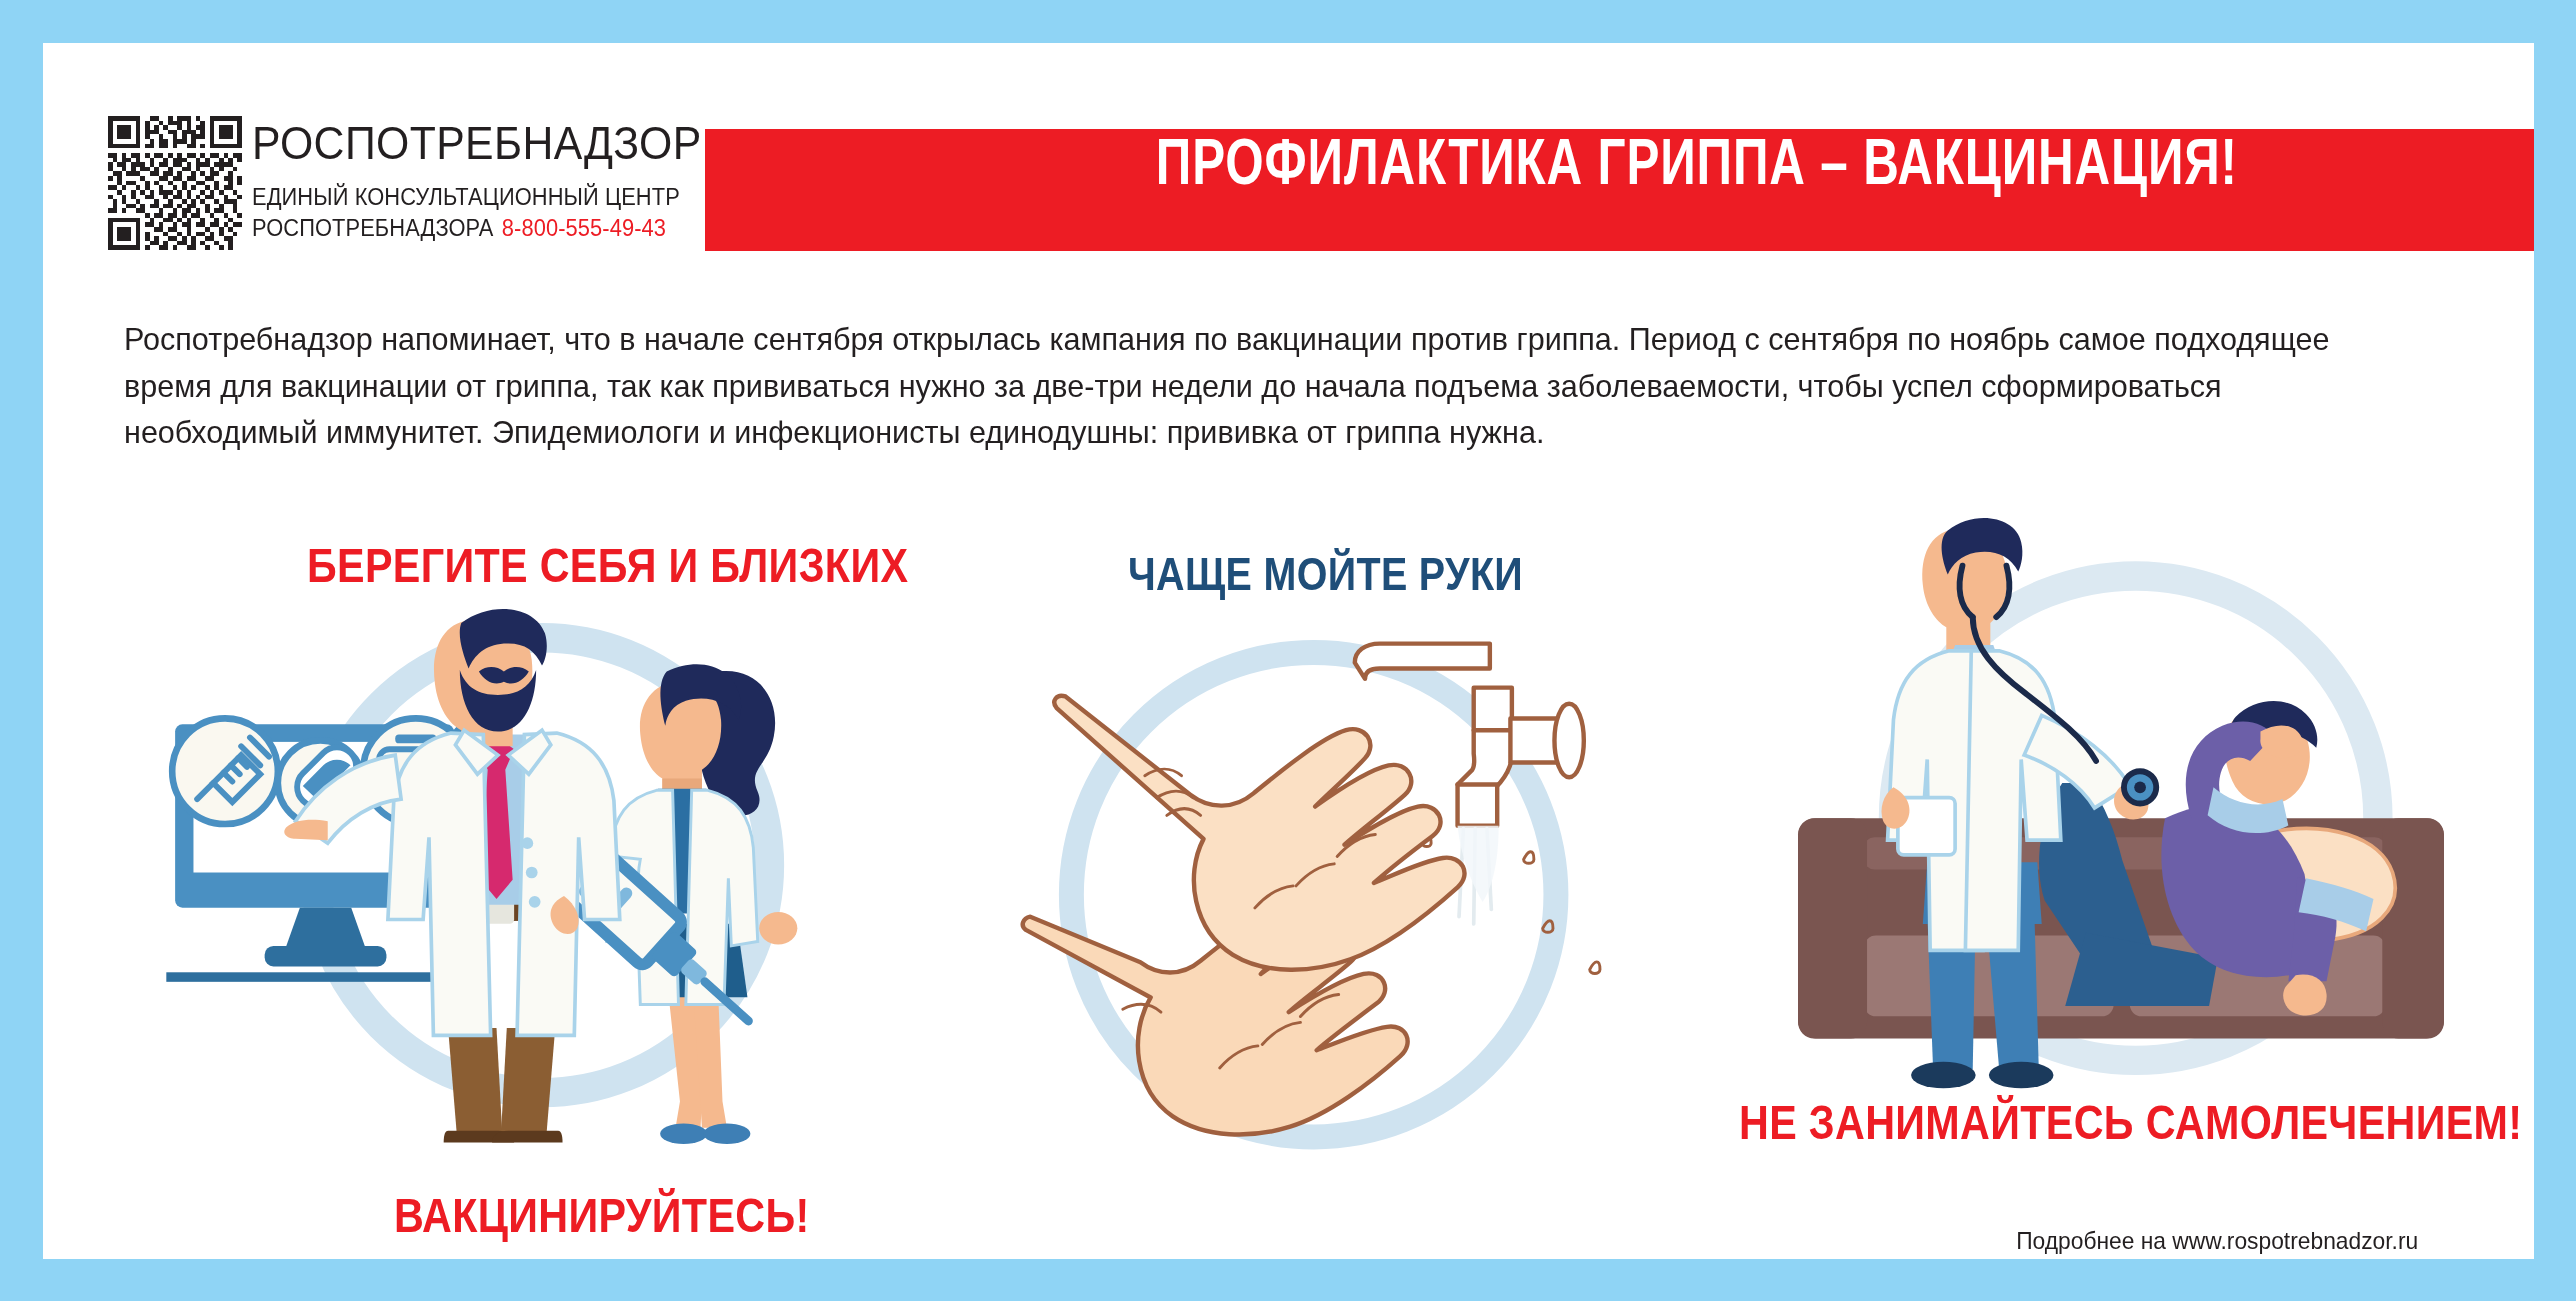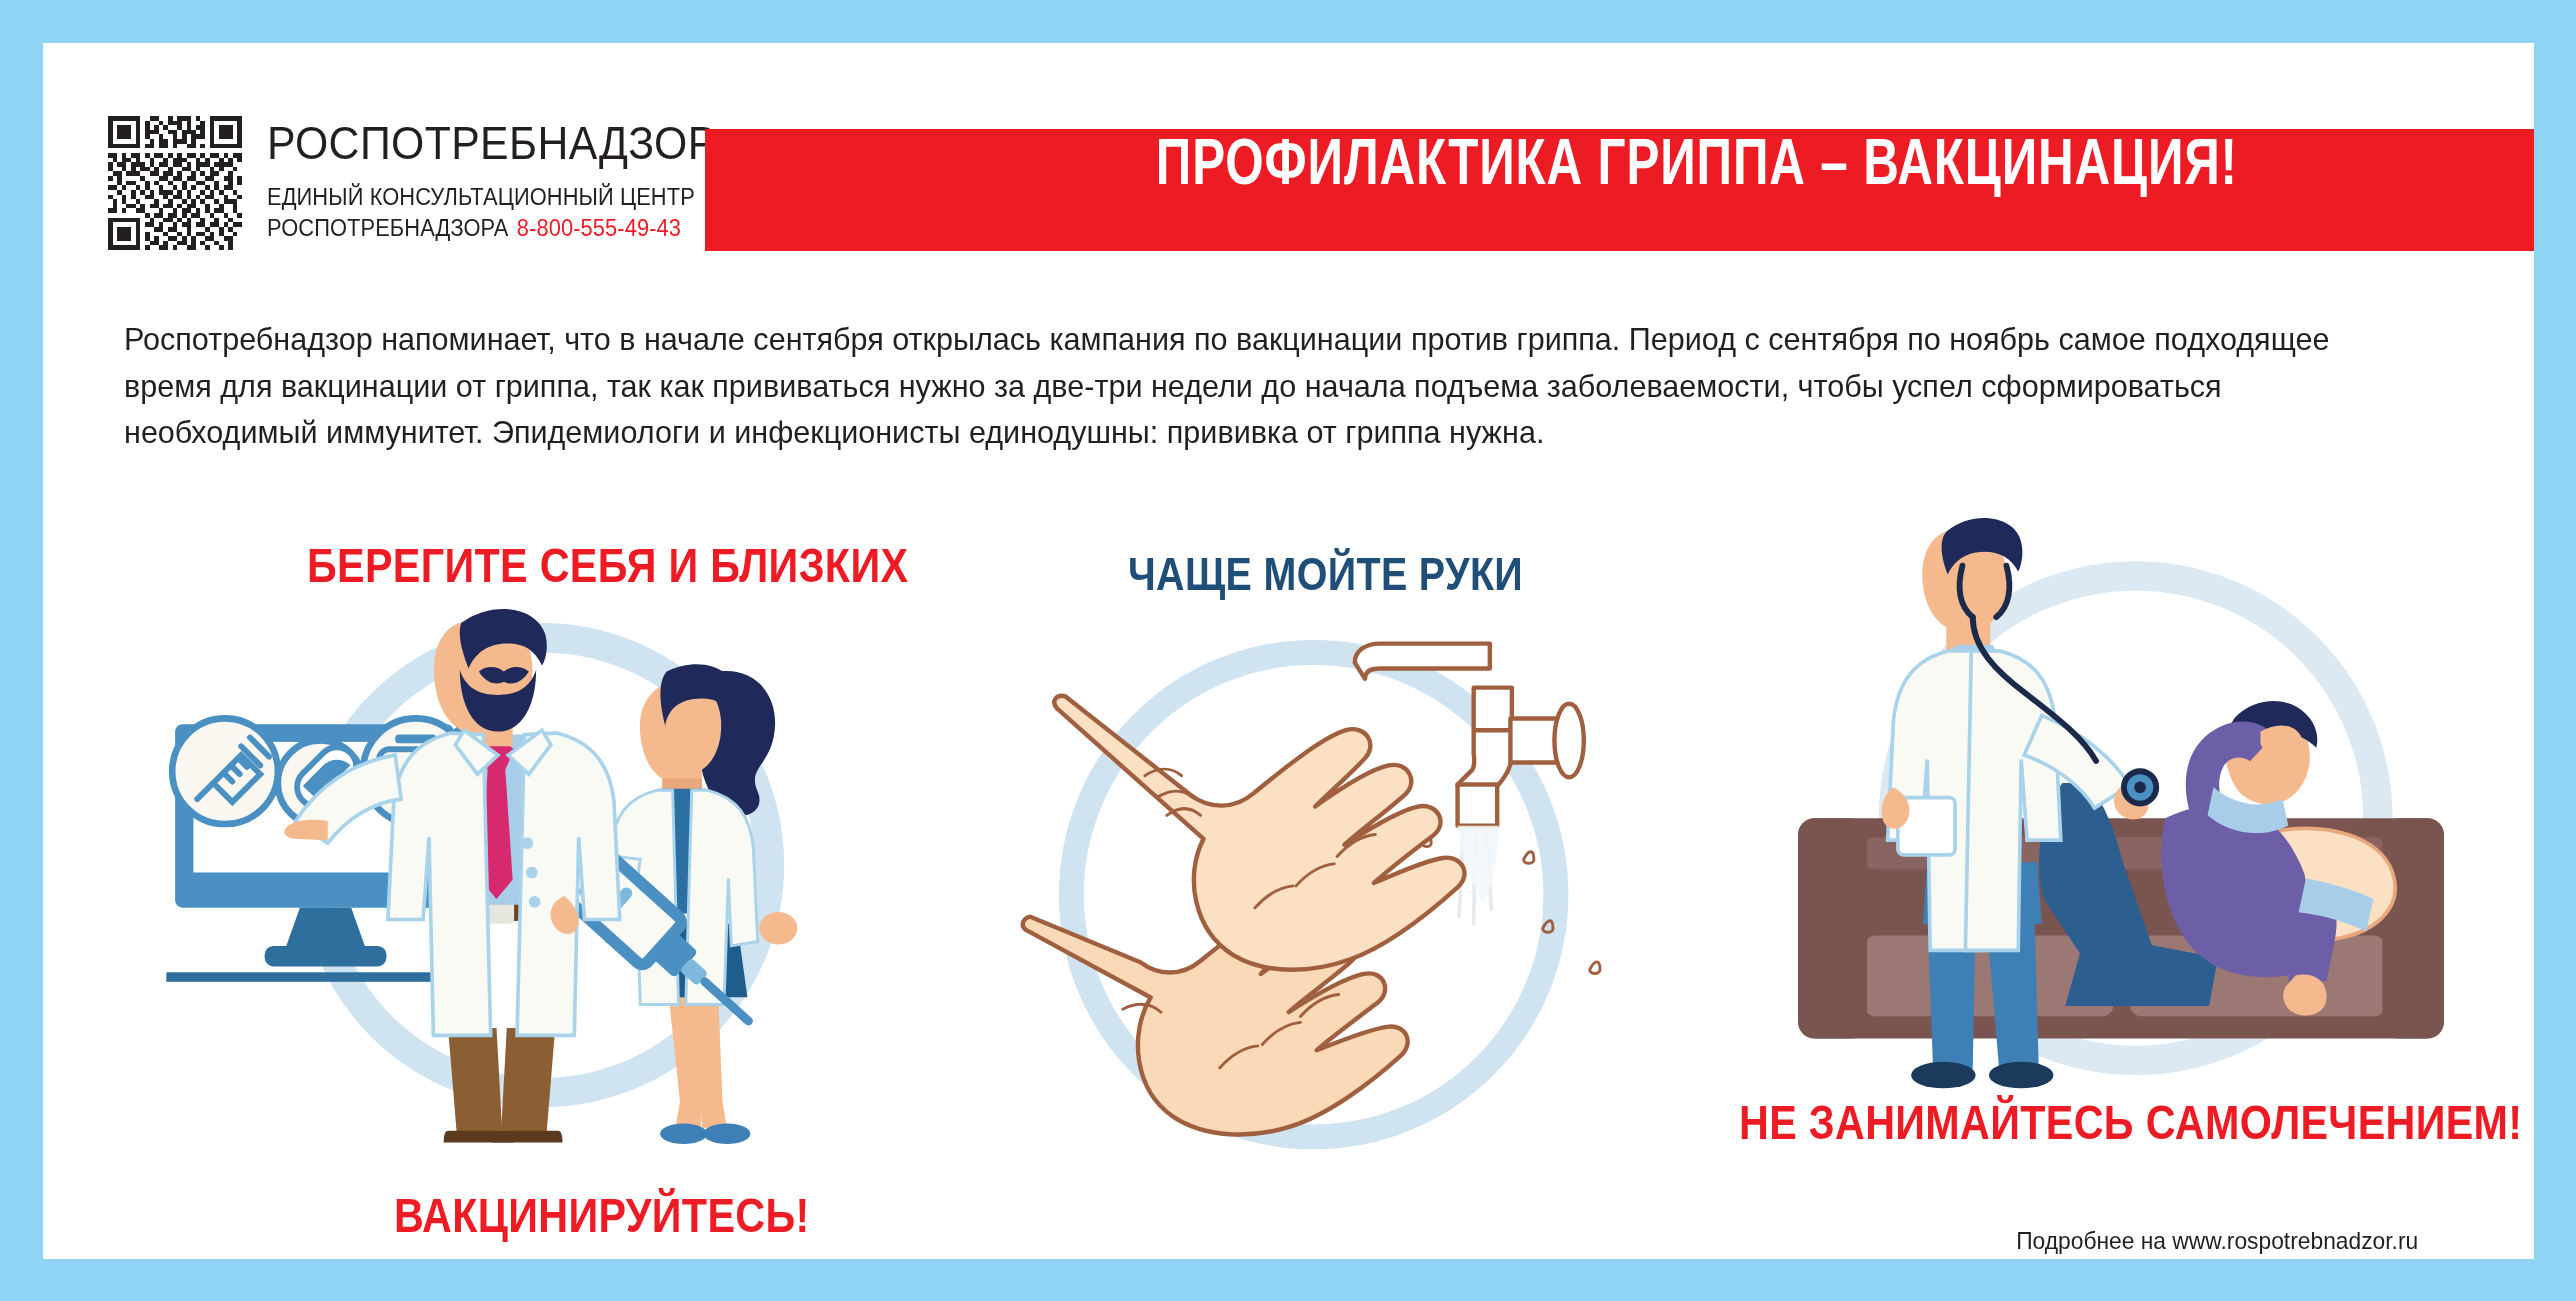--- a/index.html
+++ b/index.html
@@ -39,21 +39,21 @@
     top: 73px;
     display: flex;
     align-items: flex-start;
   }
   #qr-code {
     width: 134px;
     height: 134px;
     flex: 0 0 auto;
   }
   #logo-text-block {
-    margin-left: 25px;
+    margin-left: 10px;
     padding-top: 4.4px;
   }
   #org-name {
     font-family: "Liberation Sans", sans-serif;
     font-size: 46px;
     letter-spacing: 0.4px;
     color: #231f20;
     font-weight: 400;
     line-height: 1;
     transform: scaleX(0.93);

